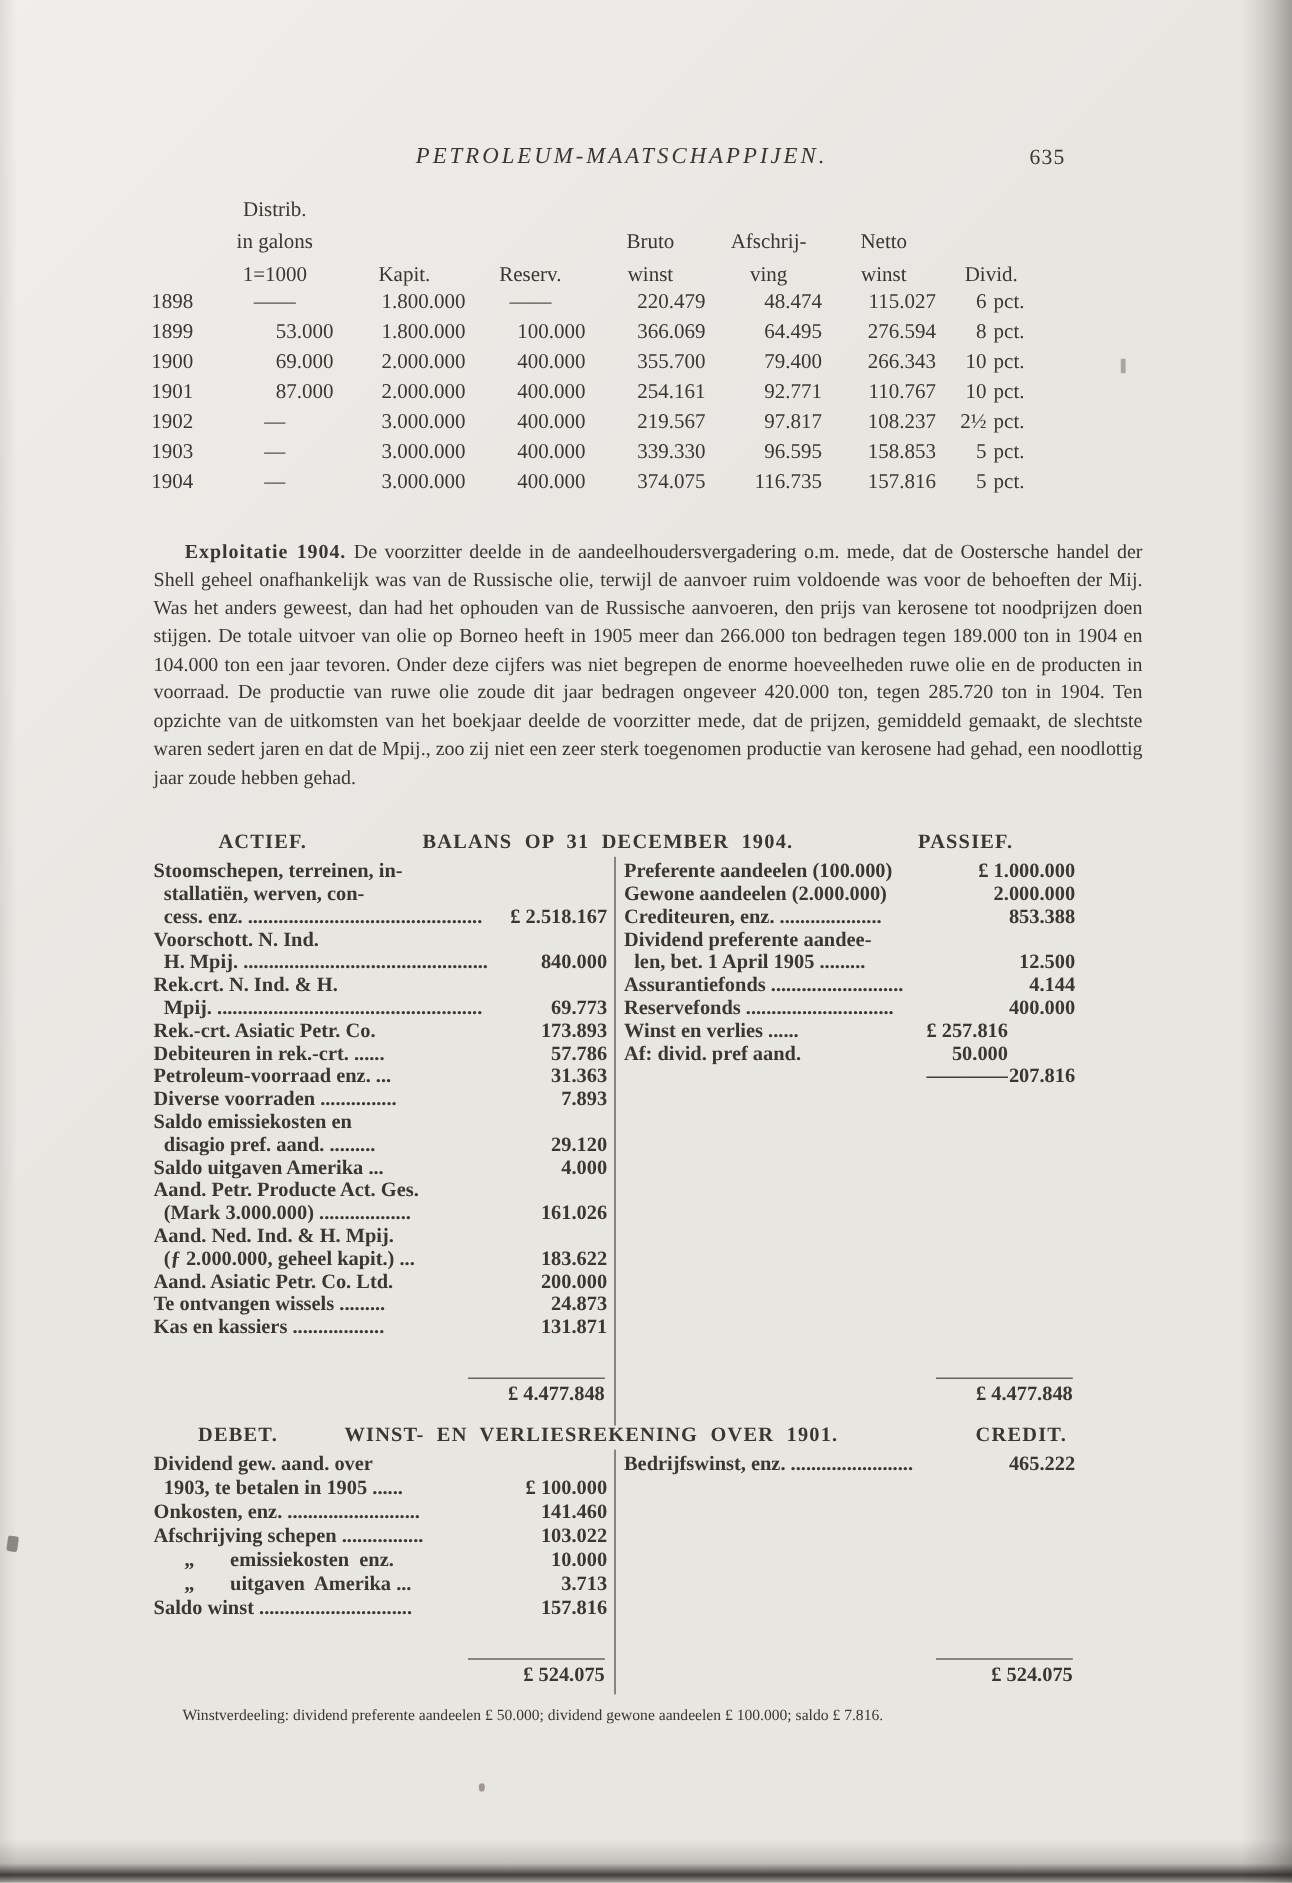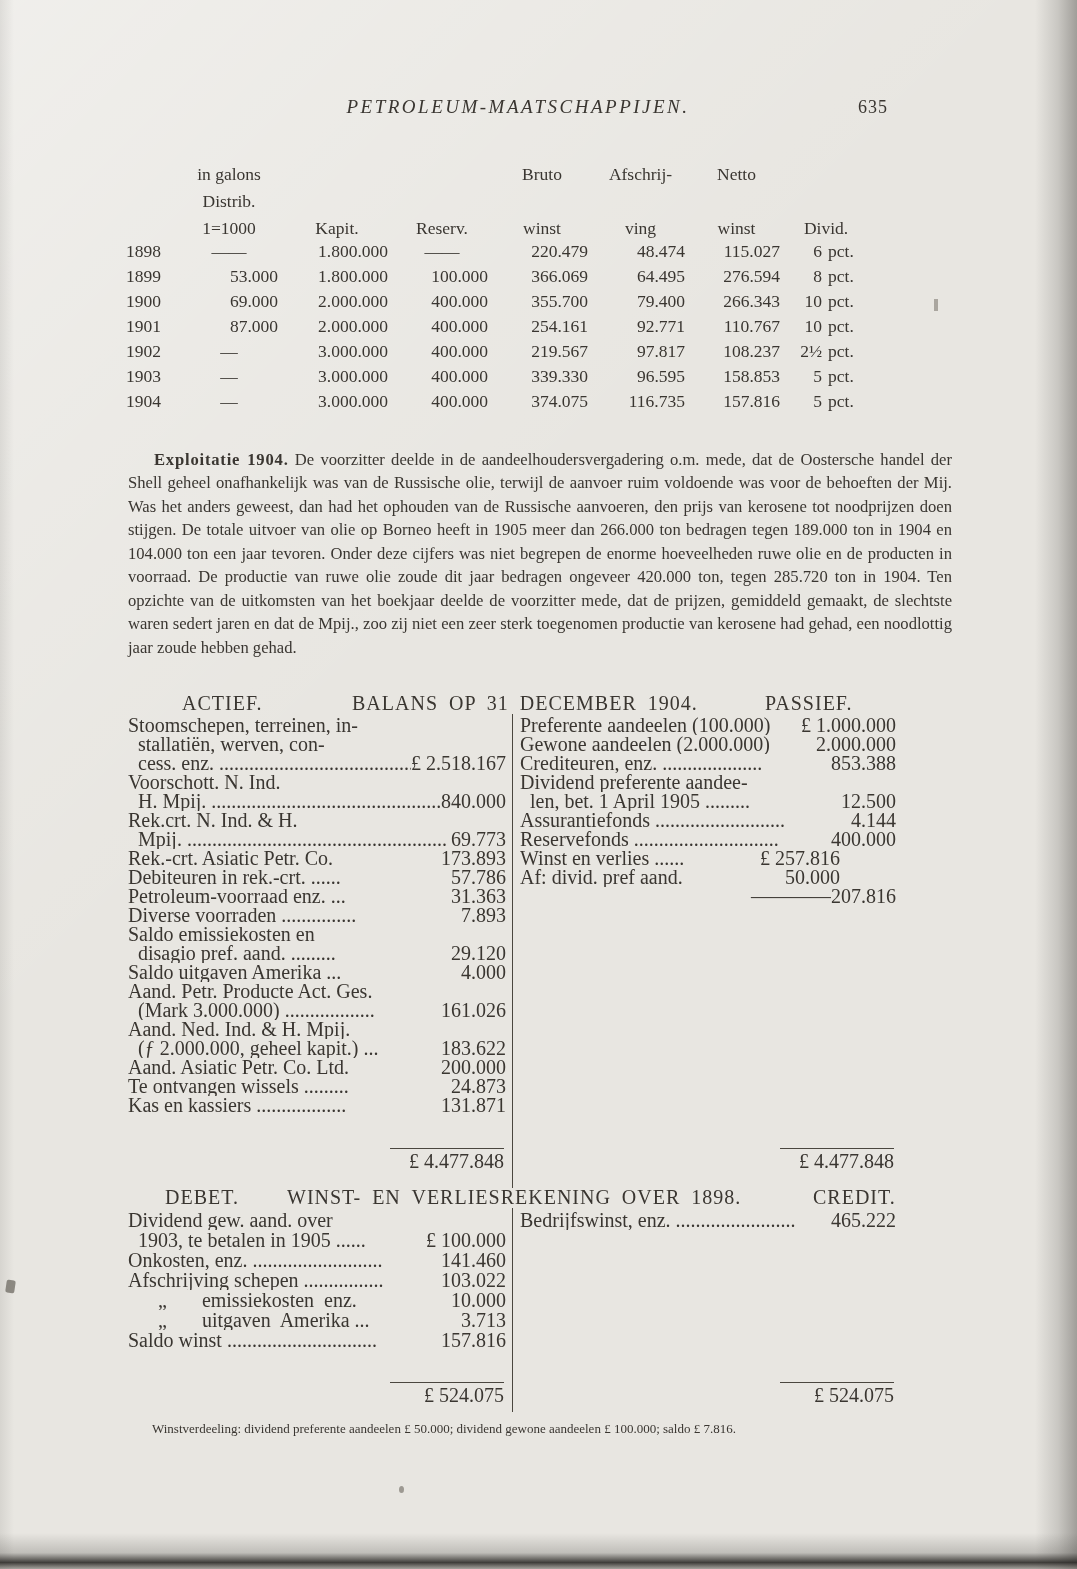--- a/index.html
+++ b/index.html
@@ -22,21 +22,21 @@
   .edge-left{position:absolute;top:0;left:0;width:14px;height:100%;
     background:linear-gradient(to right, rgba(60,58,54,.10), rgba(60,58,54,0));}
   .edge-bottom{position:absolute;left:0;bottom:0;width:100%;height:36px;
     background:linear-gradient(to bottom, rgba(50,48,44,0) 0%, rgba(50,48,44,.22) 55%, rgba(35,33,30,.85) 82%, rgba(115,112,106,.55) 100%);}
   .speck{position:absolute;}
   .speck1{left:6px;top:1280px;width:9px;height:13px;background:#6e6a62;opacity:.75;border-radius:2px;transform:rotate(8deg);}
   .speck2{left:399px;top:1486px;width:5px;height:7px;background:#8a867e;border-radius:50%;opacity:.8;}
   .speck3{left:934px;top:299px;width:4px;height:12px;background:#9a968e;opacity:.8;}
 
   
-  .running{position:absolute;top:96px;left:128px;width:822px;height:26px;}
+  .running{position:absolute;top:120px;left:128px;width:822px;height:26px;}
   .running .title{position:absolute;left:0;width:780px;text-align:center;
     font-style:italic;font-size:19px;letter-spacing:2.5px;}
   .running .pagenum{position:absolute;right:62px;top:1px;font-size:18px;letter-spacing:1px;}
 
   
   table.yeartable{position:absolute;top:158px;left:126px;border-collapse:collapse;
     font-size:17.5px;table-layout:fixed;}
   .yeartable td{padding:0;white-space:nowrap;}
   .yeartable thead td{text-align:center;height:27px;vertical-align:bottom;}
   .yeartable tbody td{height:25px;}
@@ -45,21 +45,21 @@
   .yeartable .c-num.dash{text-align:center;padding-right:0;}
   .yeartable .c-dnum{text-align:right;}
   .yeartable .c-dunit{text-align:left;padding-left:6px;}
 
   
   .para{position:absolute;top:431px;left:128px;width:824px;
     font-size:16.6px;line-height:23.5px;text-align:justify;text-indent:26px;}
   .para .lead{font-weight:bold;letter-spacing:.8px;}
 
   
-  .ledger-sec{position:absolute;left:128px;width:824px;font-size:20px;}
+  .ledger-sec{position:absolute;left:128px;width:824px;font-size:17px;font-weight:bold;}
   .balans{top:692px;}
   .wl{top:1186px;}
   .ls-head{position:relative;height:22px;letter-spacing:1px;white-space:nowrap;}
   .ls-head .lab-l{position:absolute;}
   .ls-head .lab-c{position:absolute;word-spacing:5px;}
   .ls-head .lab-r{position:absolute;}
   .balans .lab-l{left:54px;} .balans .lab-c{left:224px;} .balans .lab-r{left:637px;}
   .wl .lab-l{left:37px;} .wl .lab-c{left:159px;} .wl .lab-r{left:685px;text-align:right;}
 
   .ls-body{position:relative;margin-top:2px;}
@@ -112,32 +112,32 @@
     <col style="width:100px">
       <col style="width:100px">
       <col style="width:97px">
     <col style="width:95px">
       <col style="width:38px">
       <col style="width:46px">
   </colgroup>
   <thead>
     <tr>
       <td></td>
+      <td>Distrib.</td>
+      <td colspan="7"></td>
+    </tr>
+    <tr>
+      <td></td>
       <td>in galons</td>
       <td></td>
       <td></td>
       <td>Bruto</td>
       <td>Afschrij-</td>
       <td>Netto</td>
       <td colspan="2"></td>
-    </tr>
-    <tr>
-      <td></td>
-      <td>Distrib.</td>
-      <td colspan="7"></td>
     </tr>
     <tr>
       <td></td>
       <td>1=1000</td>
       <td>Kapit.</td>
       <td>Reserv.</td>
       <td>winst</td>
       <td>ving</td>
       <td>winst</td>
       <td colspan="2">Divid.</td>
@@ -402,21 +402,21 @@
         <div class="trule"></div>
         <div class="tamt">£ 4.477.848</div>
       </div>
     </div>
   </div>
 </section>
 
 <section class="ledger-sec wl">
   <div class="ls-head">
     <span class="lab-l">DEBET.</span>
-    <span class="lab-c">WINST- EN VERLIESREKENING OVER 1898.</span>
+    <span class="lab-c">WINST- EN VERLIESREKENING OVER 1901.</span>
     <span class="lab-r">CREDIT.</span>
   </div>
   <div class="ls-body">
     <div class="divider"></div>
     <div class="colL">
         <div class="lrow">
           <span class="l">Dividend gew. aand. over</span>
           <span class="i"></span>
           <span class="a"></span>
         </div>

